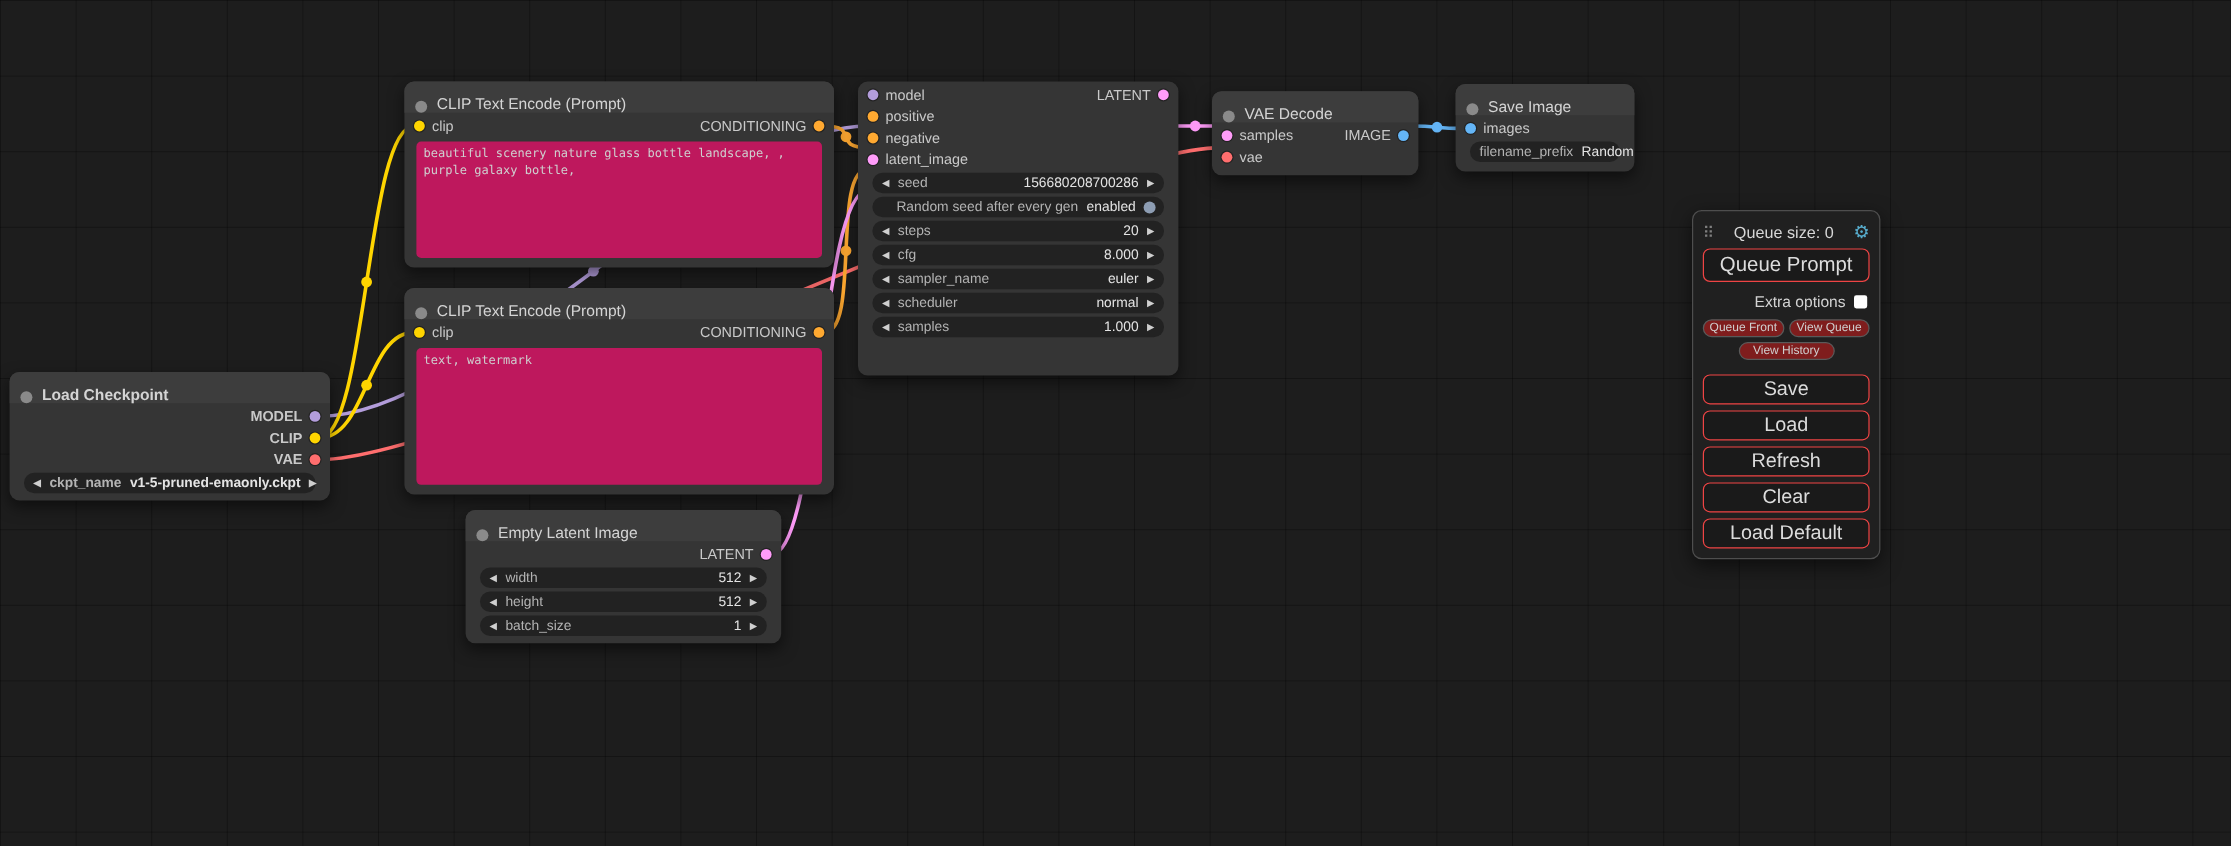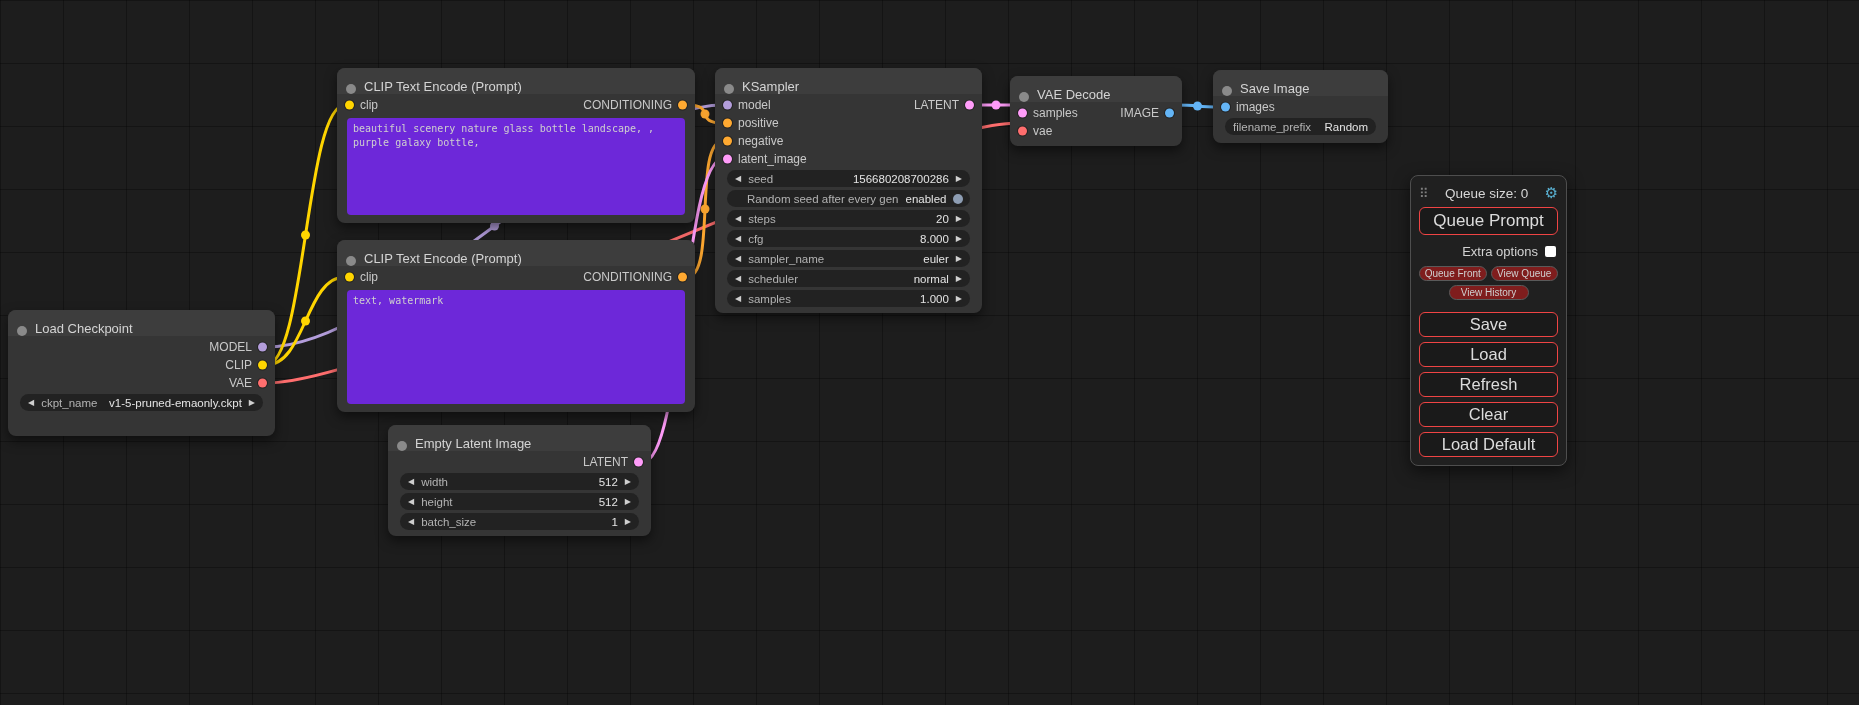--- a/index.html
+++ b/index.html
@@ -49,21 +49,21 @@
     font-size:11.5px; color:#c6c6c6;
   }
   .widget .arrow { font-size:8px; color:#cfcfcf; flex:0 0 auto; line-height:1; }
   .widget .wname { color:#b3b3b3; white-space:nowrap; }
   .widget .wval  { margin-left:auto; color:#e4e4e4; white-space:nowrap; }
   .widget.toggle .wname { padding-left:12px; }
   .knob { width:10px; height:10px; border-radius:50%; background:#8d9db3; flex:0 0 auto; }
 
   .prompt-text {
     flex:1; margin:4px 6px 2px; min-height:0;
-    background:#6d28d9; border-radius:4px; padding:4px 6px;
+    background:#be185d; border-radius:4px; padding:4px 6px;
     font-family:"DejaVu Sans Mono", monospace; font-size:10px; line-height:1.4;
     color:#cfcfcf; white-space:pre-wrap; overflow:hidden;
   }
 
   
   #menu {
     position:absolute; left:1410px; top:175px; width:157px; z-index:3;
     background:#202020; border:1px solid #4e4e4e; border-radius:8px;
     padding:8px; color:#d6d6d6; box-shadow:0 5px 16px rgba(0,0,0,.55);
   }
@@ -109,21 +109,21 @@
       <path d="M 687 277 C 717 277, 693 141, 723 141" fill="none" stroke="#FFA931" stroke-width="3" stroke-linecap="round"></path>
       <circle cx="705" cy="209" r="4.5" fill="#FFA931"></circle>
       <path d="M 643 462 C 683 462, 683 159, 723 159" fill="none" stroke="#FF9CF9" stroke-width="3" stroke-linecap="round"></path>
       <circle cx="683" cy="310.5" r="4.5" fill="#FF9CF9"></circle>
       <path d="M 974 105 C 1004 105, 988 105, 1018 105" fill="none" stroke="#FF9CF9" stroke-width="3" stroke-linecap="round"></path>
       <circle cx="996" cy="105" r="4.5" fill="#FF9CF9"></circle>
       <path d="M 1174 105 C 1204 105, 1191 107, 1221 107" fill="none" stroke="#64B5F6" stroke-width="3" stroke-linecap="round"></path>
       <circle cx="1197.5" cy="106" r="4.5" fill="#64B5F6"></circle>
     </svg>
 
-  <div class="node" style="left:8px; top:310px; width:267px; height:126px;">
+  <div class="node" style="left:8px; top:310px; width:267px; height:107px;font-weight:bold;">
     <div class="node-title">
       <span class="title-dot"></span>
       <span class="title-text">Load Checkpoint</span>
     </div>
     <div class="node-body">
       <div class="port-row">
         <span class="out-label">MODEL</span>
         <span class="pdot out c-model"></span>
       </div>
       <div class="port-row">
@@ -204,24 +204,20 @@
           <span class="arrow">◀</span>
           <span class="wname">batch_size</span>
           <span class="wval">1</span>
           <span class="arrow">▶</span>
         </div>
       </div>
     </div>
   </div>
 
   <div class="node" style="left:715px; top:68px; width:267px; height:245px;">
-    <div class="node-title">
-      <span class="title-dot"></span>
-      <span class="title-text">KSampler</span>
-    </div>
     <div class="node-body">
       <div class="port-row">
         <span class="pdot in c-model"></span>
         <span class="in-label">model</span>
         <span class="out-label">LATENT</span>
         <span class="pdot out c-latent"></span>
       </div>
       <div class="port-row">
         <span class="pdot in c-cond"></span>
         <span class="in-label">positive</span>
@@ -292,21 +288,21 @@
         <span class="out-label">IMAGE</span>
         <span class="pdot out c-image"></span>
       </div>
       <div class="port-row">
         <span class="pdot in c-vae"></span>
         <span class="in-label">vae</span>
       </div>
     </div>
   </div>
 
-  <div class="node" style="left:1213px; top:70px; width:175px; height:73px;">
+  <div class="node" style="left:1213px; top:70px; width:149px; height:73px;">
     <div class="node-title">
       <span class="title-dot"></span>
       <span class="title-text">Save Image</span>
     </div>
     <div class="node-body">
       <div class="port-row">
         <span class="pdot in c-image"></span>
         <span class="in-label">images</span>
       </div>
       <div class="widgets">

